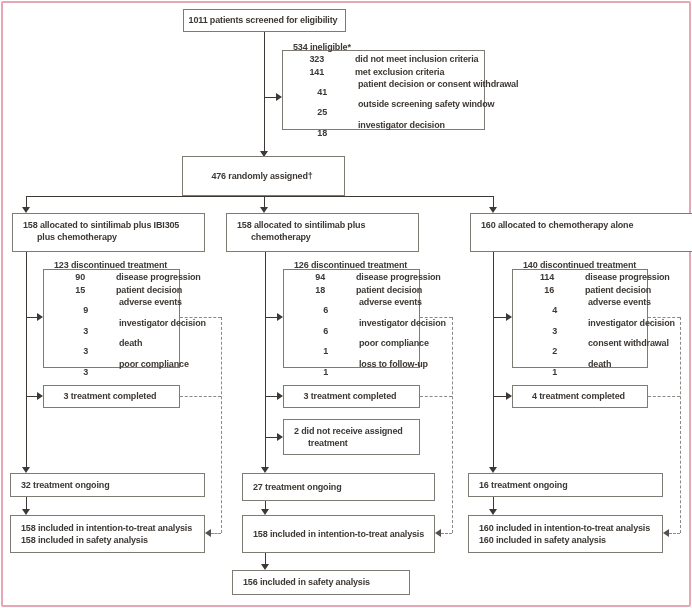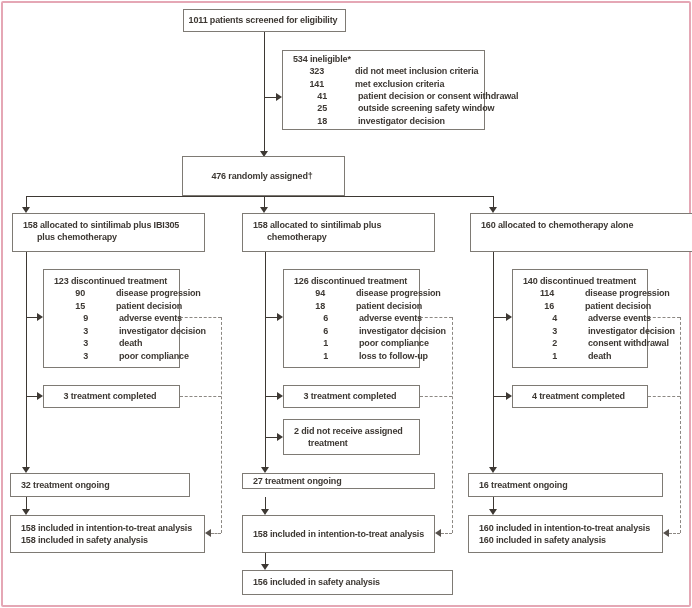--- a/index.html
+++ b/index.html
@@ -11,21 +11,21 @@
   .frame{position:absolute;left:1px;top:1px;right:1px;bottom:1px;border:2px solid #e5a7b5;border-radius:2px;}
   .bx{
     position:absolute;background:#fff;border:1px solid #7e7a74;box-sizing:border-box;
     display:flex;flex-direction:column;justify-content:center;padding:1px 3px 1px 0;z-index:2;font-weight:bold;
   }
   .bx .line{line-height:12.4px;white-space:nowrap;}
   .lv0{padding-left:10px;}
   .lvh{padding-left:24px;}
   .lv1,.lv2{padding-left:10px;display:flex;gap:28px;}
   .lv1 .num{width:31px;}
-  .lv2 .num{width:34px;}
+  .lv2 .num{width:34px;margin-top:8px;}
   .num{text-align:right;flex:none;display:inline-block;}
   .txt{margin-left:3px;}
   .ctr{text-align:center;}
   .ctr .line{padding-left:0;}
   .top{justify-content:flex-start;padding-top:5px;}
   .ln{position:absolute;background:#3d3833;z-index:1;}
   .dh{position:absolute;height:0;border-top:1px dashed #8c8883;z-index:1;}
   .dv{position:absolute;width:0;border-left:1px dashed #8c8883;z-index:1;}
   .ah{position:absolute;width:0;height:0;z-index:1;}
   .ah.down{border-left:4px solid transparent;border-right:4px solid transparent;border-top:6px solid #3d3833;}
@@ -67,21 +67,21 @@
     </div>
 
   <div class="bx ctr" style="left:182px;top:156px;width:163px;height:40px">
       <div class="line lv0">476 randomly assigned†</div>
     </div>
 
   <div class="bx top" style="left:12px;top:213px;width:193px;height:39px">
       <div class="line lv0">158 allocated to sintilimab plus IBI305</div>
       <div class="line lvh">plus chemotherapy</div>
     </div>
-  <div class="bx top" style="left:242px;top:213px;width:193px;height:39px">
+  <div class="bx top" style="left:226px;top:213px;width:193px;height:39px">
       <div class="line lv0">158 allocated to sintilimab plus</div>
       <div class="line lvh">chemotherapy</div>
     </div>
   <div class="bx top" style="left:470px;top:213px;width:224px;height:39px">
       <div class="line lv0">160 allocated to chemotherapy alone</div>
     </div>
 
   <div class="bx" style="left:43px;top:269px;width:137px;height:99px">
       <div class="line lv0">123 discontinued treatment</div>
       <div class="line lv1">
@@ -172,43 +172,43 @@
     </div>
   <div class="bx ctr" style="left:512px;top:385px;width:136px;height:23px">
       <div class="line lv0">4 treatment completed</div>
     </div>
 
   <div class="bx" style="left:283px;top:419px;width:137px;height:36px">
       <div class="line lv0">2 did not receive assigned</div>
       <div class="line lvh">treatment</div>
     </div>
 
-  <div class="bx" style="left:10px;top:473px;width:180px;height:24px">
+  <div class="bx" style="left:10px;top:473px;width:195px;height:24px">
       <div class="line lv0">32 treatment ongoing</div>
     </div>
-  <div class="bx" style="left:242px;top:473px;width:193px;height:16px">
+  <div class="bx" style="left:242px;top:473px;width:193px;height:28px">
       <div class="line lv0">27 treatment ongoing</div>
     </div>
   <div class="bx" style="left:468px;top:473px;width:195px;height:24px">
       <div class="line lv0">16 treatment ongoing</div>
     </div>
 
   <div class="bx" style="left:10px;top:515px;width:195px;height:38px">
       <div class="line lv0">158 included in intention-to-treat analysis</div>
       <div class="line lv0">158 included in safety analysis</div>
     </div>
   <div class="bx" style="left:242px;top:515px;width:193px;height:38px">
       <div class="line lv0">158 included in intention-to-treat analysis</div>
     </div>
   <div class="bx" style="left:468px;top:515px;width:195px;height:38px">
       <div class="line lv0">160 included in intention-to-treat analysis</div>
       <div class="line lv0">160 included in safety analysis</div>
     </div>
 
-  <div class="bx" style="left:242px;top:570px;width:211px;height:25px">
+  <div class="bx" style="left:232px;top:570px;width:178px;height:25px">
       <div class="line lv0">156 included in safety analysis</div>
     </div>
 
   <div class="ln" style="left:264px;top:31px;width:1px;height:120px"></div>
   <div class="ah down" style="left:260px;top:151px"></div>
 
   <div class="ln" style="left:264px;top:97px;width:13px;height:1px"></div>
   <div class="ah right" style="left:276px;top:93px"></div>
 
   <div class="ln" style="left:264px;top:180px;width:1px;height:27px"></div>

